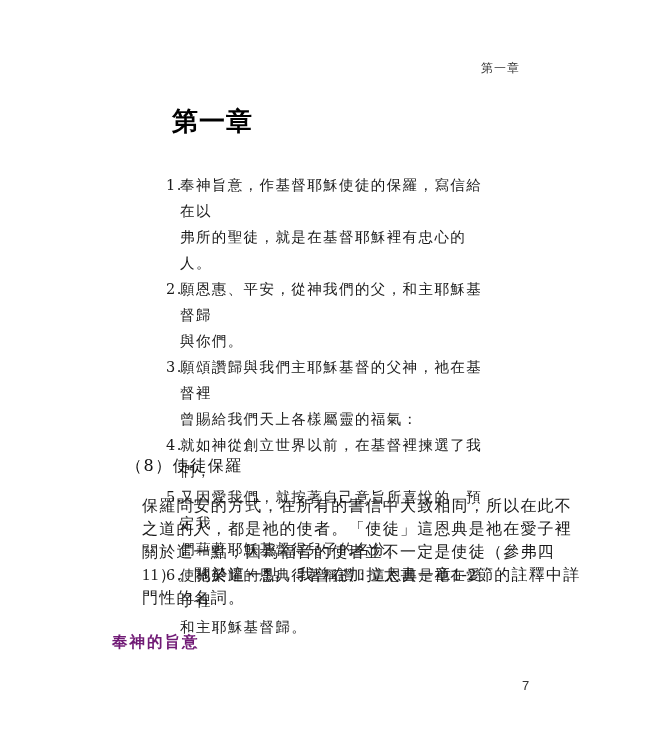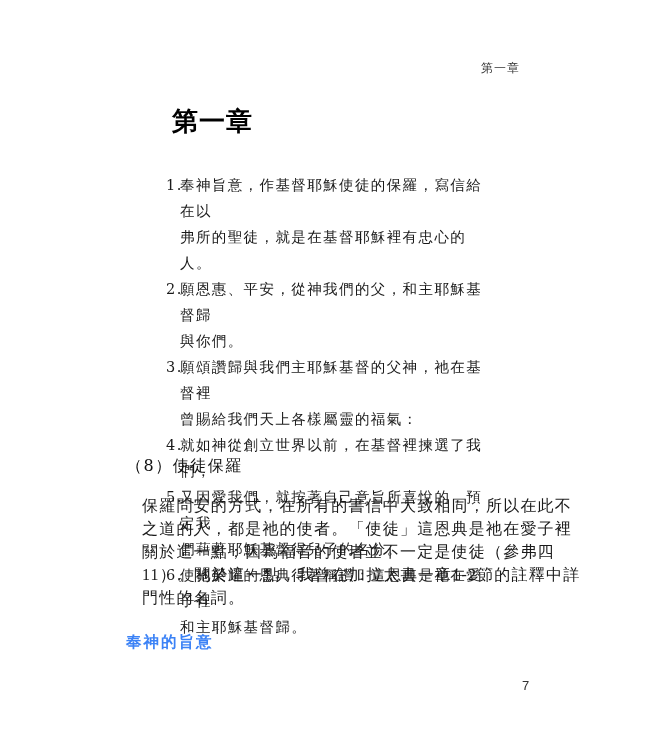--- a/index.html
+++ b/index.html
@@ -69,25 +69,25 @@
       font-family: "Liberation Serif", "DejaVu Serif", serif;
       font-size: 16px;
       line-height: 23px;
       letter-spacing: 1.2px;
       color: #1a1a1a;
       margin-left: 16px;
     }
     .body-para span { display: block; white-space: nowrap; }
     .subheading {
       position: absolute;
-      left: 126px;
+      left: 112px;
       top: 632px;
       font-size: 15.5px;
       font-weight: bold;
-      color: #3b82f6;
+      color: #701a75;
       letter-spacing: 2px;
     }
     .page-number {
       position: absolute;
       left: 522px;
       top: 678px;
       font-family: "Liberation Sans", sans-serif;
       font-size: 13px;
       color: #333;
     }

